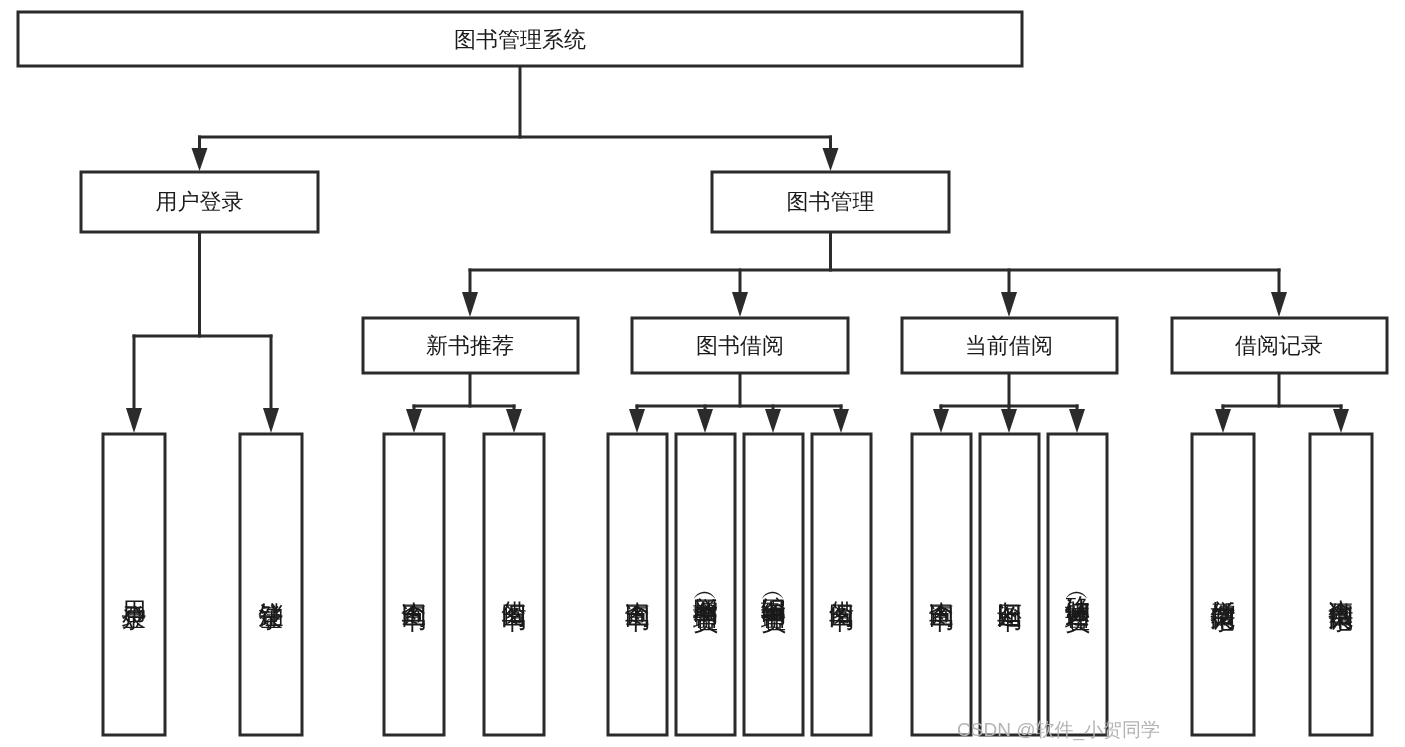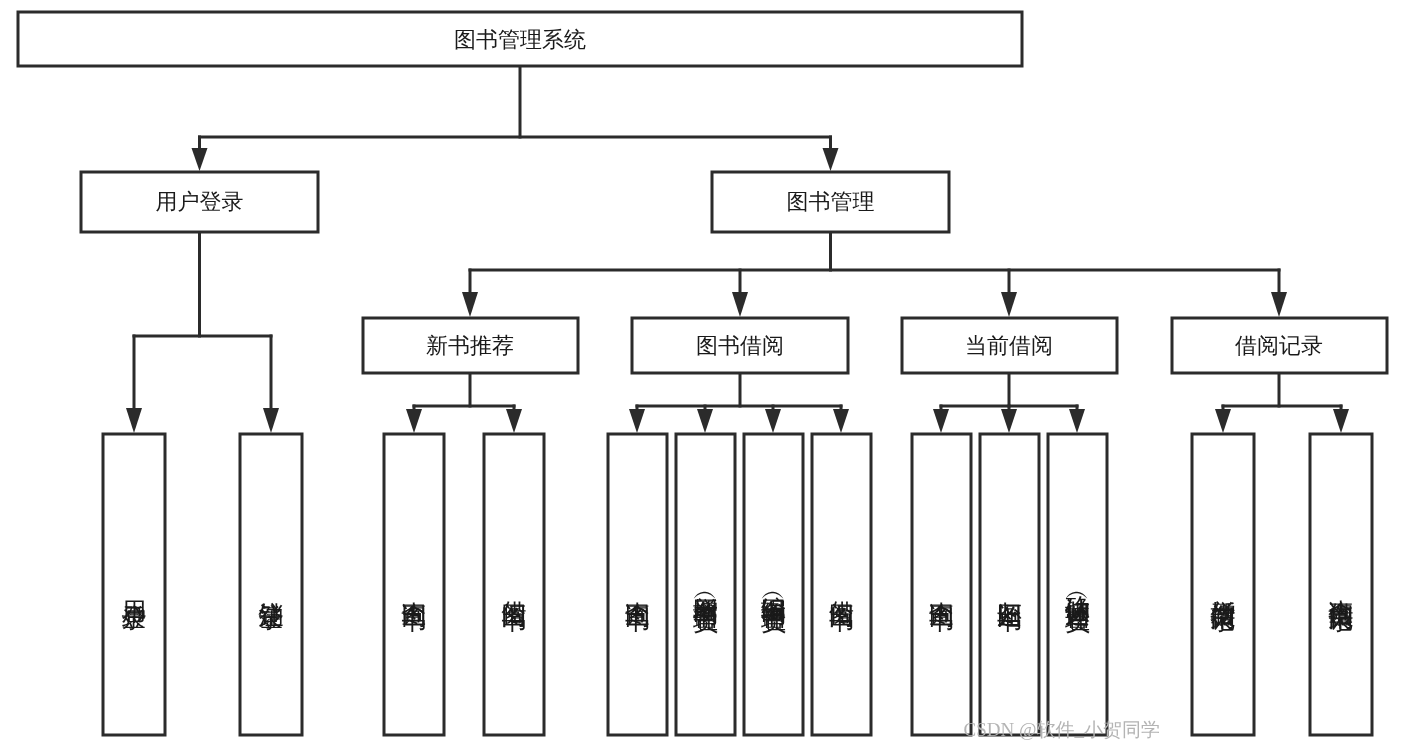--- a/index.html
+++ b/index.html
@@ -59,21 +59,21 @@
     line-height: 1.08;
     color: #1a1a1a;
     letter-spacing: 2px;
     white-space: nowrap;
     pointer-events: none;
   }
   .watermark {
     position: absolute;
     right: 8px;
     bottom: 4px;
-    font-family: Liberation Serif, serif;
+    font-family: Liberation Sans, sans-serif;
     font-size: 19px;
     color: #b4b4b4;
     white-space: nowrap;
   }
 </style>
 </head>
 <body>
 
 <div id="diagram-root">
 

